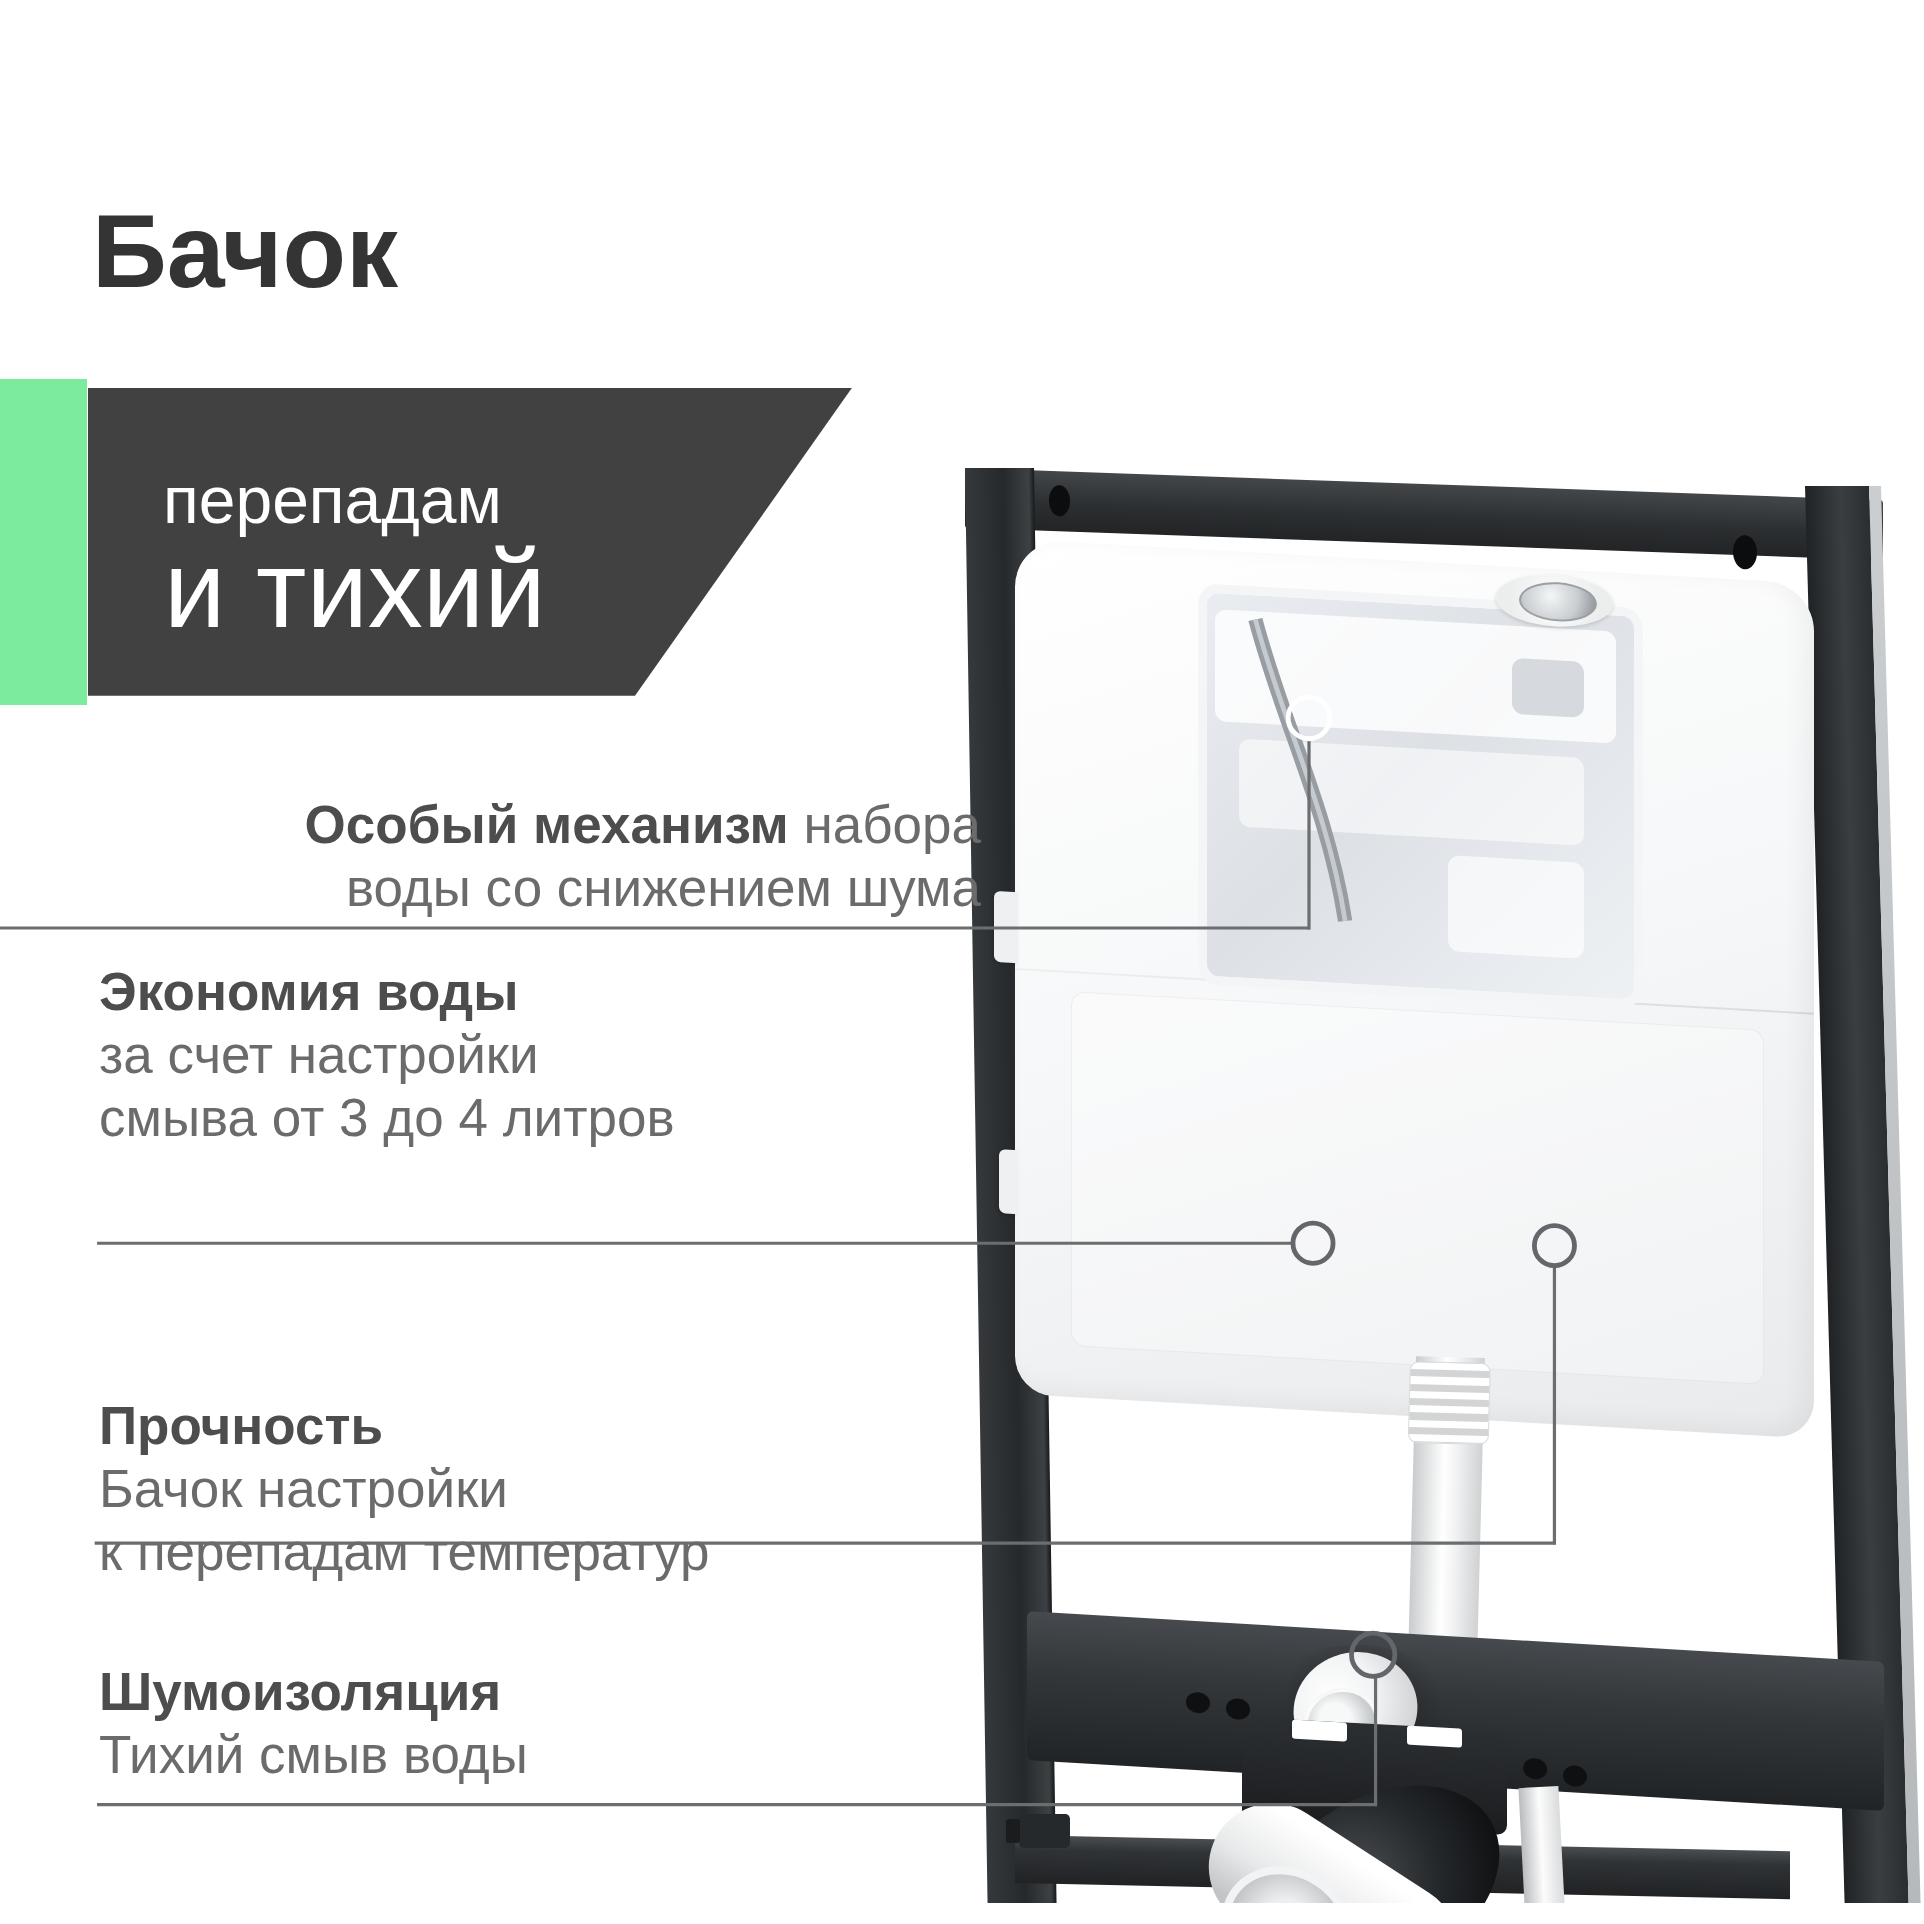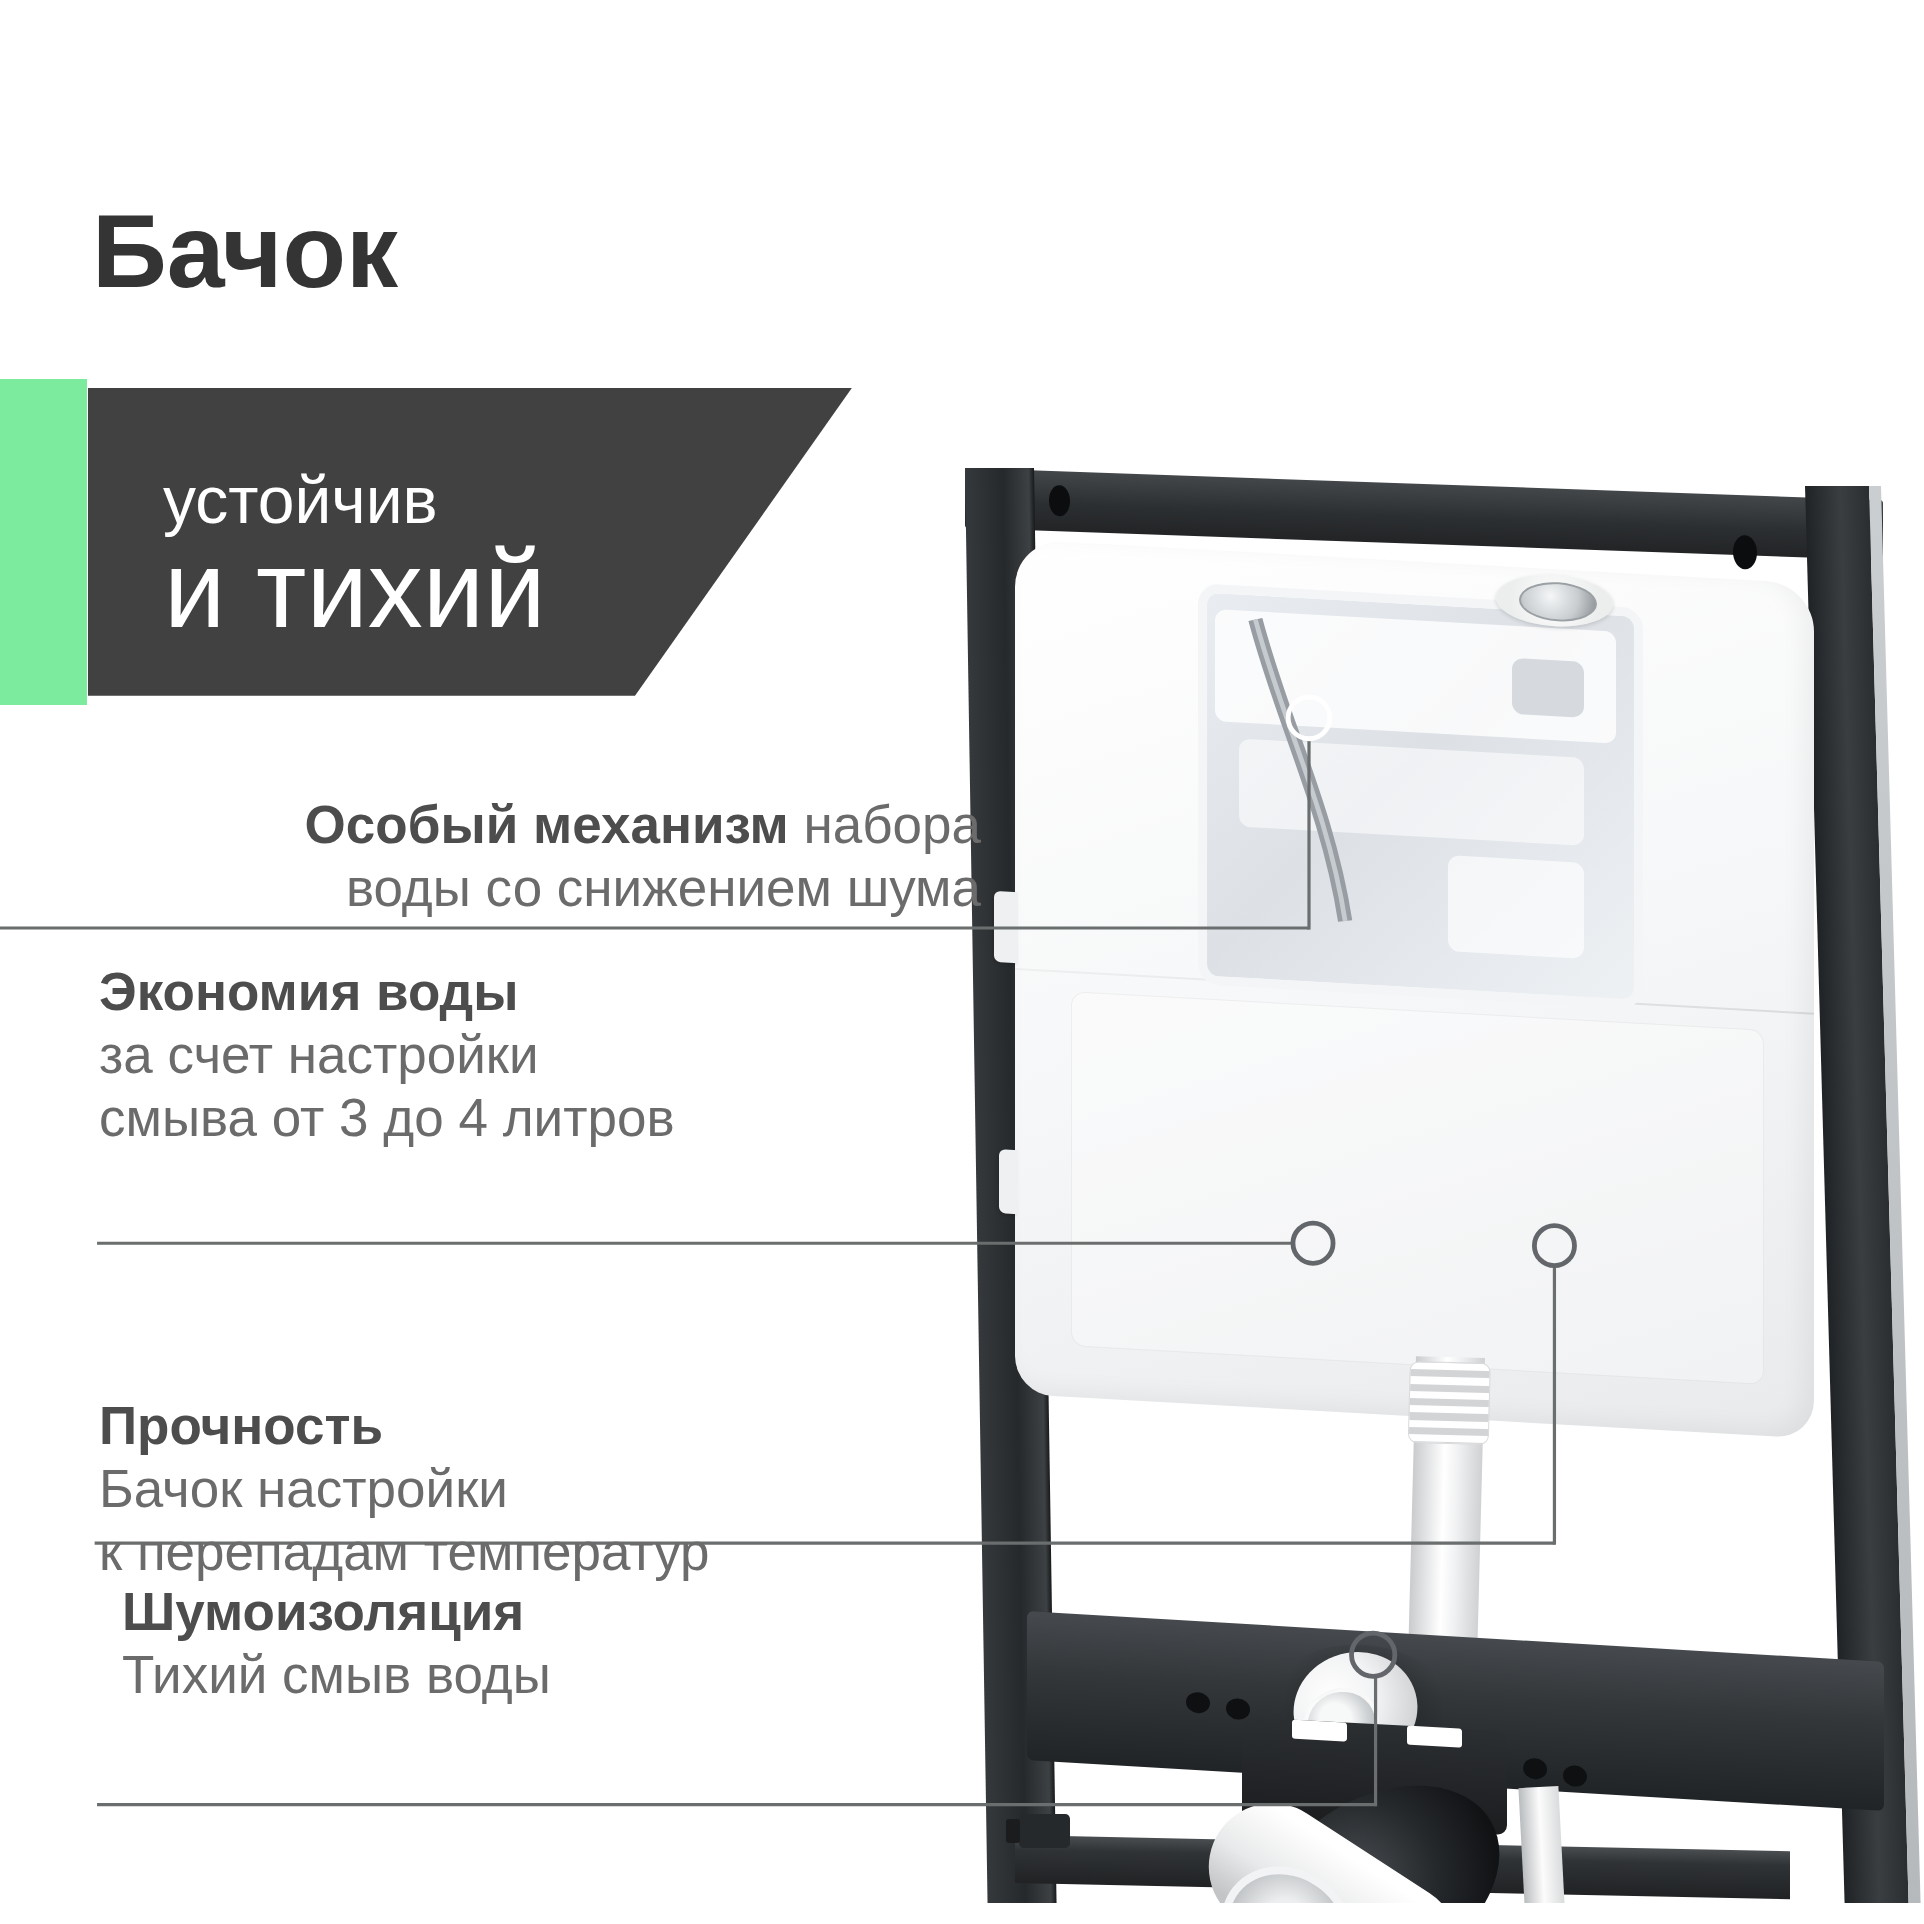--- a/index.html
+++ b/index.html
@@ -173,21 +173,21 @@
     <line x1="121" y1="2250" x2="1715" y2="2250" stroke="#6B6E6E" stroke-width="4"></line>
     <line x1="1715" y1="2252" x2="1715" y2="2090" stroke="#6B6E6E" stroke-width="4"></line>
     <circle cx="1712" cy="2063" r="27" fill="none" stroke="#63666A" stroke-width="6"></circle>
   </svg>
 
   <div id="page-title" class="abs txt">Бачок</div>
 
   <div id="banner" class="abs txt">
     <div id="banner-accent" class="abs"></div>
     <div id="banner-shape" class="abs"></div>
-    <div id="banner-line1" class="abs">устойчив</div>
+    <div id="banner-line1" class="abs">перепадам</div>
     <div id="banner-line2" class="abs">и тихий</div>
   </div>
 
   <div class="abs feature txt" style="top:793px;text-align:right;">
     <div class="f-line"><span class="f-bold">Особый механизм</span><span> набора</span></div>
     <div class="f-line">воды со снижением шума</div>
     <div class="f-line"></div>
   </div>
 
   <div class="abs feature txt" style="top:960px;">
@@ -195,20 +195,20 @@
     <div class="f-line">за счет настройки</div>
     <div class="f-line">смыва от 3 до 4 литров</div>
   </div>
 
   <div class="abs feature txt" style="top:1394px;">
     <div class="f-line"><span class="f-bold">Прочность</span><span></span></div>
     <div class="f-line">Бачок настройки</div>
     <div class="f-line">к перепадам температур</div>
   </div>
 
-  <div class="abs feature txt" style="top:1580px;margin-left:23px;">
+  <div class="abs feature txt" style="top:1660px;">
     <div class="f-line"><span class="f-bold">Шумоизоляция</span><span></span></div>
     <div class="f-line">Тихий смыв воды</div>
     <div class="f-line"></div>
   </div>
 
 </div>
 
 
 </body></html>

